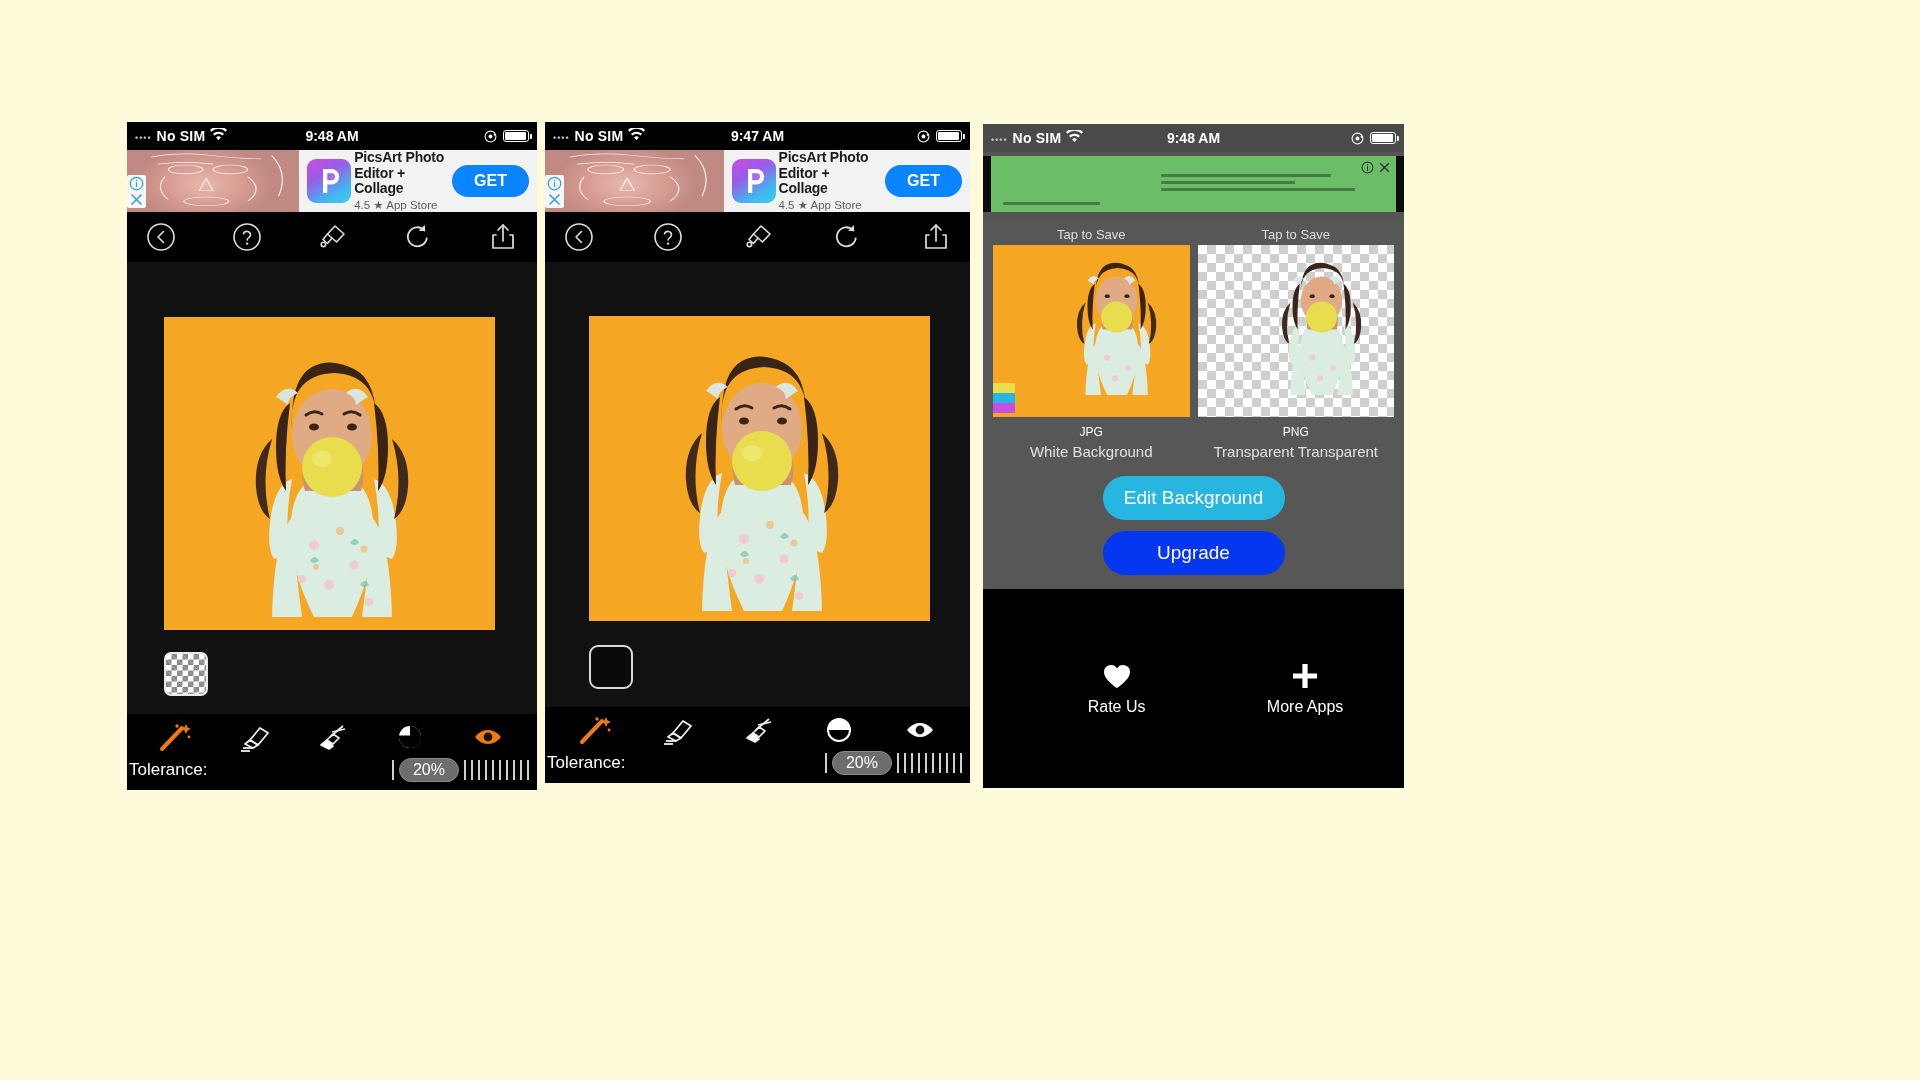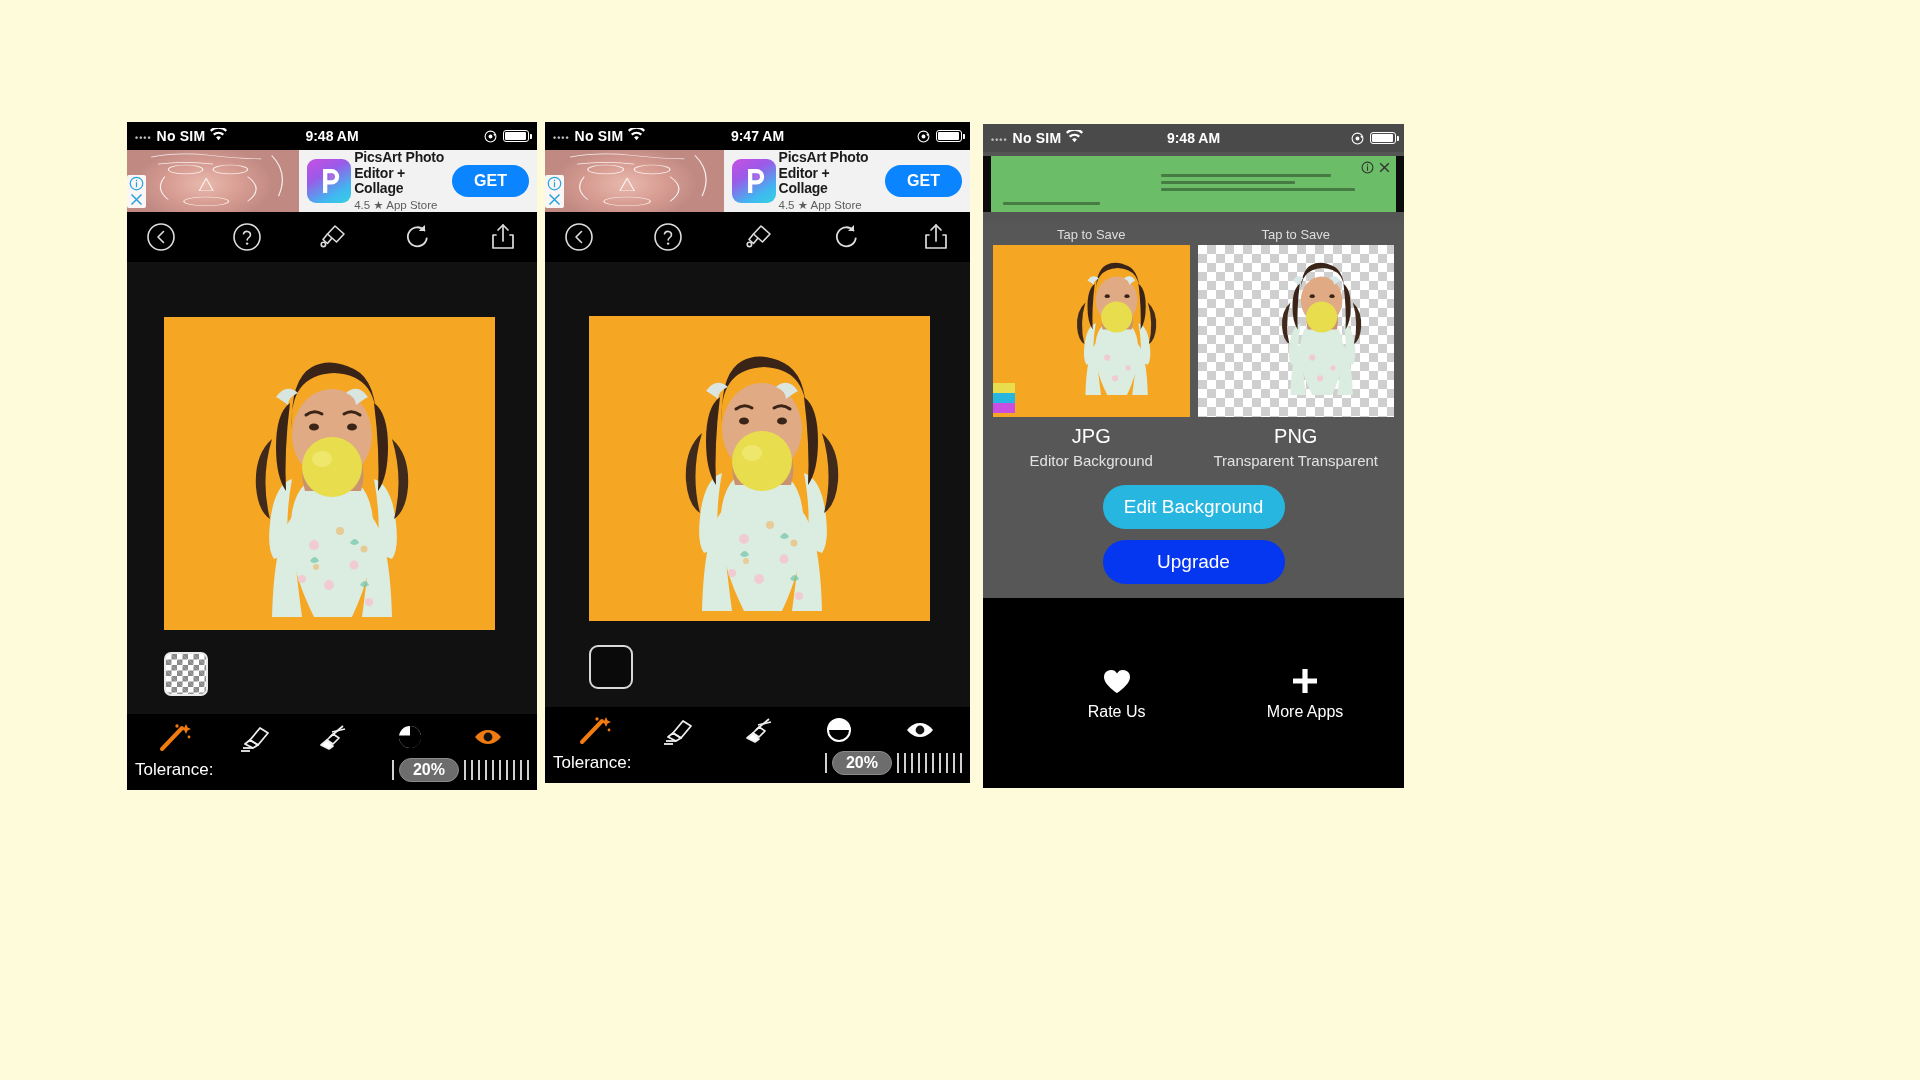--- a/index.html
+++ b/index.html
@@ -126,27 +126,27 @@
 
   
   .toolstrip { background: #000; }
   .tools {
     display: flex; align-items: center; justify-content: space-around;
     padding: 6px 10px 2px;
   }
   .tool { width: 40px; height: 34px; cursor: pointer; }
   .tool svg { width: 100%; height: 100%; display: block; }
   .tolerance {
-    display: flex; align-items: center; gap: 6px; padding: 2px 6px 8px 0; margin-left: 6px;
+    display: flex; align-items: center; gap: 6px; padding: 2px 6px 8px 0;
   }
   .tol-label { color: #fff; font-size: 17px; padding-left: 2px; white-space: nowrap; }
   .tol-track { margin-left: auto; display: flex; align-items: center; gap: 5px; padding-right: 2px;}
   .tick { width: 2px; height: 20px; background: #d0d0d0; display: inline-block; }
   .tol-pill {
-    background: #6d6d6d; color: #fff; font-size: 16px; font-weight: bold;
+    background: #6d6d6d; color: #fff; font-size: 16px; font-weight: normal;
     border-radius: 14px; padding: 2px 13px; border: 1px solid #8b8b8b;
   }
 
   
   .green-ad {
     background: #6cbd67; position: relative; overflow: hidden;
   }
   .green-ad .line {
     position: absolute; background: rgba(40,70,40,.55); border-radius: 1px;
   }
@@ -175,21 +175,21 @@
   }
   .thumb.jpg { background: #F5A623; }
   .thumb.png {
     background-image:
       linear-gradient(45deg, #cfcfcf 25%, transparent 25%, transparent 75%, #cfcfcf 75%),
       linear-gradient(45deg, #cfcfcf 25%, transparent 25%, transparent 75%, #cfcfcf 75%);
     background-size: 18px 18px;
     background-position: 0 0, 9px 9px;
     background-color: #fff;
   }
-  .fmt-name { color: #fff; font-size: 20px; margin-top: 8px; }
+  .fmt-name { color: #fff; font-size: 12px; margin-top: 8px; }
   .fmt-sub { color: #e2e2e2; font-size: 15px; margin-top: 4px; }
   .btn-wide {
     display: block; margin: 16px auto 0; border: none; cursor: pointer;
     color: #fff; font-size: 19px; font-weight: normal;
     border-radius: 26px; padding: 11px 0; width: 182px;
   }
   .btn-edit { background: #27b6e0; }
   .btn-upg { background: #0536f0; margin-top: 11px; }
   .footer3 {
     background: #000; display: flex; align-items: center; justify-content: space-around;
@@ -718,21 +718,21 @@
                 <ellipse cx="168" cy="150" rx="30" ry="30" fill="#e8dd4c"></ellipse>
                 <g fill="#3a2418">
                     <ellipse cx="150" cy="110" rx="5" ry="3.6"></ellipse>
                     <ellipse cx="188" cy="110" rx="5" ry="3.6"></ellipse>
                   </g>
               </g>
             </svg>
             <div style="position:absolute;left:0;bottom:4px;width:22px;height:30px;background:linear-gradient(180deg,#e8dd4c 0 33%, #27b6e0 33% 66%, #c94fe3 66% 100%);"></div>
           </div>
           <div class="fmt-name">JPG</div>
-          <div class="fmt-sub">Editor Background</div>
+          <div class="fmt-sub">White Background</div>
         </div>
 
         <div class="tapcol">
           <div class="tap-lbl">Tap to Save</div>
           <div class="thumb png">
             <svg viewBox="0 0 200 172" preserveAspectRatio="xMidYMid slice" style="width:100%;height:100%;display:block">
               <g transform="translate(38,-6) scale(0.52)">
                 <path d="M150 300 q-30 -60 -22 -105 q6 -36 40 -40 q34 4 40 40 q8 45 -20 105z" fill="#dbece0"></path>
                 <path d="M128 200 q-18 22 -20 100 h30 q-8 -60 -10 -100z" fill="#dbece0"></path>
                 <path d="M208 200 q18 22 20 100 h-30 q8 -60 10 -100z" fill="#dbece0"></path>

